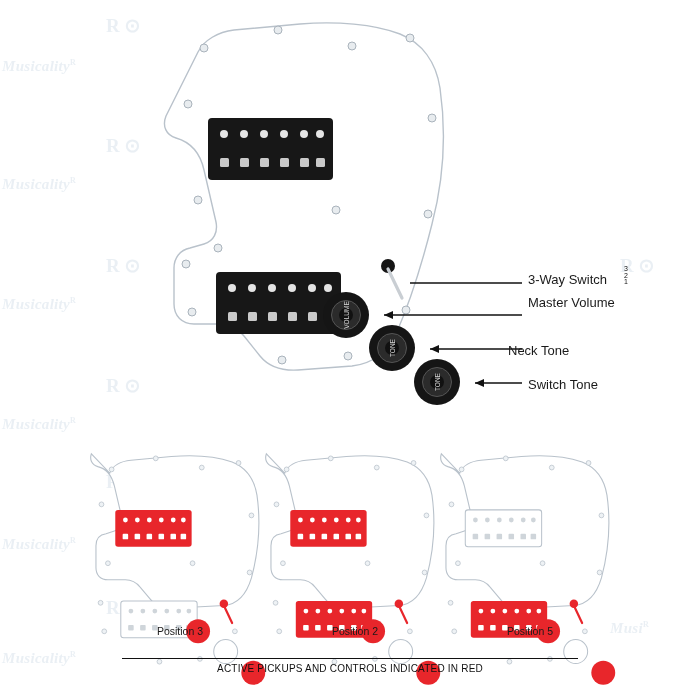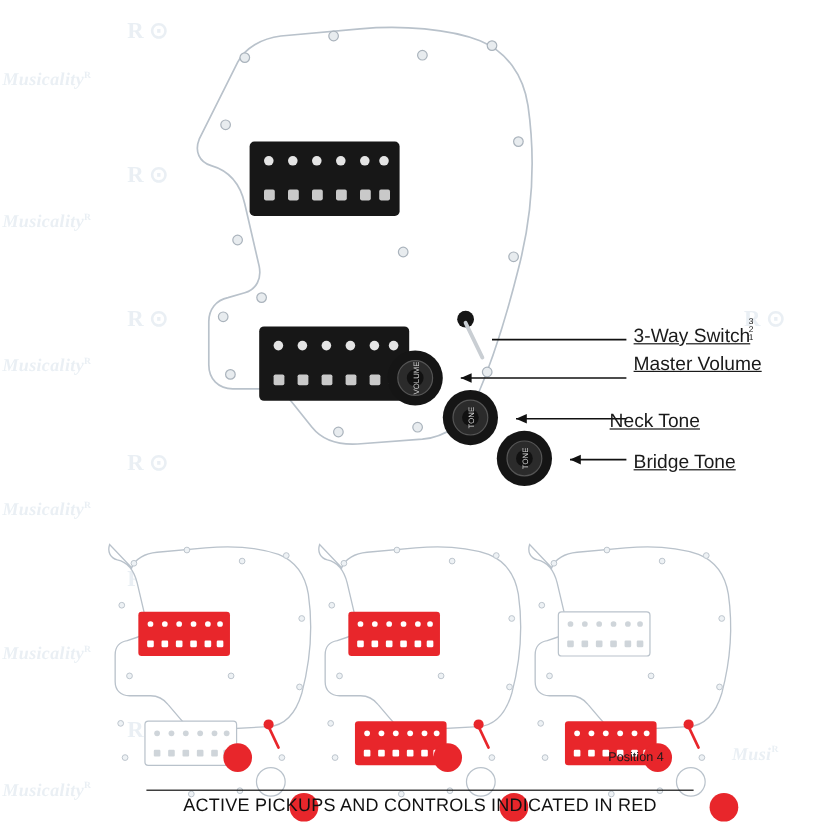--- a/index.html
+++ b/index.html
@@ -21,41 +21,41 @@
 
   
   .stage{position:absolute;inset:0;z-index:2;}
 
   
   .pg-big{position:absolute;left:160px;top:18px;width:300px;height:390px;}
 
   svg{display:block;overflow:visible;}
 
   .label{
-    position:absolute;font-size:16px;color:#1a1a1a;
-    font-family:"Liberation Sans", sans-serif;white-space:nowrap;text-decoration:underline;
+    position:absolute;font-size:13px;color:#1a1a1a;
+    font-family:"Liberation Sans", sans-serif;white-space:nowrap;
   }
   .lbl-3way{left:528px;top:272px;}
   .lbl-mv{left:528px;top:295px;}
   .lbl-nt{left:508px;top:343px;}
   .lbl-bt{left:528px;top:377px;}
 
   .sw-nums{position:absolute;left:624px;top:266px;font-size:7px;line-height:6.5px;
            color:#111;text-align:left;font-family:"Liberation Sans",sans-serif;}
 
   
   .row{position:absolute;left:0;top:455px;width:700px;height:200px;}
   .cell{position:absolute;top:0;width:200px;text-align:center;}
   .cell .cap{position:absolute;left:0;top:170px;width:200px;font-size:10.5px;color:#1a1a1a;}
   .c1{left:80px;} .c2{left:255px;} .c3{left:430px;}
 
   .footer-rule{position:absolute;left:122px;top:658px;width:456px;height:0;
                border-top:1.6px solid #111;}
   .footer-txt{position:absolute;left:0;top:663px;width:700px;text-align:center;
-              font-size:15px;color:#111;letter-spacing:.2px;}
+              font-size:10px;color:#111;letter-spacing:.2px;}
 
   .pointer{position:absolute;}
 </style>
 </head>
 <body>
 
 <div class="wm-layer">
   <div class="wm" style="left:2px;top:58px;">Musicality<span class="r">R</span></div>
   <div class="wmlogo" style="left:106px;top:14px;">R ⊙</div>
   <div class="wm" style="left:2px;top:176px;">Musicality<span class="r">R</span></div>
@@ -201,21 +201,21 @@
     <line x1="90" y1="94" x2="182" y2="94" stroke="#111" stroke-width="1.3"></line>
     <polygon points="90,94 99,90 99,98" fill="#111"></polygon>
 
     <line x1="135" y1="128" x2="182" y2="128" stroke="#111" stroke-width="1.3"></line>
     <polygon points="135,128 144,124 144,132" fill="#111"></polygon>
   </svg>
 
   <div class="label lbl-3way">3-Way Switch</div>
   <div class="label lbl-mv">Master Volume</div>
   <div class="label lbl-nt">Neck Tone</div>
-  <div class="label lbl-bt">Bridge Tone</div>
+  <div class="label lbl-bt">Switch Tone</div>
 
   <div class="sw-nums">
     <div>3</div>
     <div>2</div>
     <div>1</div>
   </div>
 
   <div class="row">
 
     <div class="cell c1">
@@ -296,20 +296,21 @@
             <line x1="152" y1="168" x2="161" y2="187" stroke="#e8262b" stroke-width="2.4" stroke-linecap="round"></line>
           </g>
 
           <circle cx="124" cy="196" r="13" fill="#e8262b"></circle>
 
           <circle cx="154" cy="218" r="13" fill="#ffffff" stroke="#b9c2cb" stroke-width="1.1"></circle>
 
           <circle cx="184" cy="241" r="13" fill="#e8262b"></circle>
         </g>
       </svg>
+      <div class="cap">Position 3</div>
     </div>
 
     <div class="cell c2">
       <svg width="200" height="165" viewBox="0 0 200 165">
         <g transform="translate(4,-4) scale(0.92)">
           <use href="#mini" fill="#ffffff" stroke="#b9c2cb" stroke-width="1.2"></use>
           <g>
             <rect x="34" y="64" width="83" height="40" rx="3" fill="#e8262b"></rect>
             <g fill="#fff">
               <circle cx="45" cy="75" r="2.6"></circle>
@@ -365,20 +366,21 @@
           </g>
           <g>
             <circle cx="152" cy="166" r="4.6" fill="#e8262b"></circle>
             <line x1="152" y1="168" x2="161" y2="187" stroke="#e8262b" stroke-width="2.4" stroke-linecap="round"></line>
           </g>
           <circle cx="124" cy="196" r="13" fill="#e8262b"></circle>
           <circle cx="154" cy="218" r="13" fill="#ffffff" stroke="#b9c2cb" stroke-width="1.1"></circle>
           <circle cx="184" cy="241" r="13" fill="#e8262b"></circle>
         </g>
       </svg>
+      <div class="cap">Position 2</div>
     </div>
 
     <div class="cell c3">
       <svg width="200" height="165" viewBox="0 0 200 165">
         <g transform="translate(4,-4) scale(0.92)">
           <use href="#mini" fill="#ffffff" stroke="#b9c2cb" stroke-width="1.2"></use>
           <g>
             <rect x="34" y="64" width="83" height="40" rx="3" fill="#ffffff" stroke="#b9c2cb" stroke-width="1.1"></rect>
             <g fill="#cfd5da">
               <circle cx="45" cy="75" r="2.6"></circle>
@@ -434,19 +436,19 @@
           </g>
           <g>
             <circle cx="152" cy="166" r="4.6" fill="#e8262b"></circle>
             <line x1="152" y1="168" x2="161" y2="187" stroke="#e8262b" stroke-width="2.4" stroke-linecap="round"></line>
           </g>
           <circle cx="124" cy="196" r="13" fill="#e8262b"></circle>
           <circle cx="154" cy="218" r="13" fill="#ffffff" stroke="#b9c2cb" stroke-width="1.1"></circle>
           <circle cx="184" cy="241" r="13" fill="#e8262b"></circle>
         </g>
       </svg>
-      <div class="cap">Position 4</div>
+      <div class="cap">Position 5</div>
     </div>
   </div>
 
   <div class="footer-rule"></div>
   <div class="footer-txt">ACTIVE PICKUPS AND CONTROLS INDICATED IN RED</div>
 </div>
 
 </body></html>

